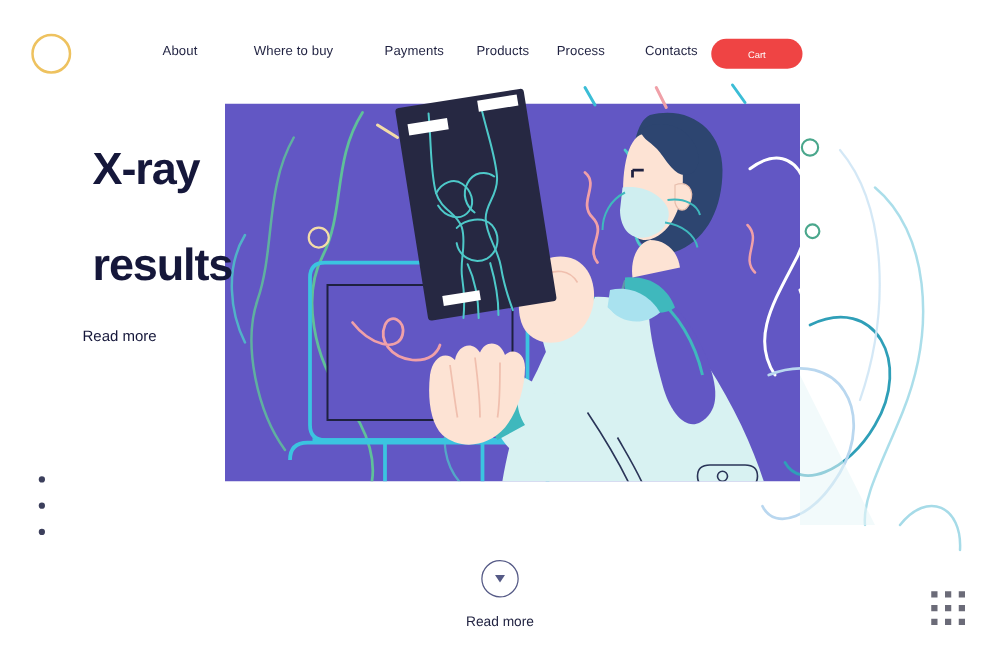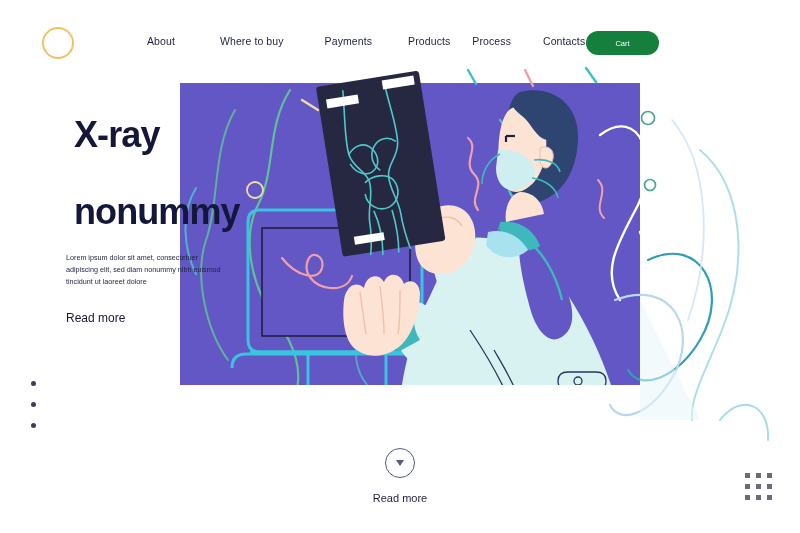--- a/index.html
+++ b/index.html
@@ -19,21 +19,21 @@
     position: relative;
     width: 800px;
     height: 533px;
     background: #ffffff;
     overflow: hidden;
   }
 
   
   .header {
     position: absolute;
-    top: 0; left: 17px;
+    top: 0; left: 0;
     width: 688px;
     height: 85px;
     display: flex;
     align-items: center;
   }
   .logo-circle {
     position: absolute;
     left: 25px;
     top: 27px;
     width: 32px;
@@ -52,31 +52,31 @@
   }
   .nav-item {
     font-size: 10.5px;
     color: #1f2140;
     letter-spacing: 0.1px;
     white-space: nowrap;
     cursor: pointer;
   }
   .nav-item.n0 { margin-right: 45px; }
   .nav-item.n1 { margin-right: 41px; }
-  .nav-item.n2 { margin-right: 36px; }
+  .nav-item.n2 { margin-right: 26px; }
   .nav-item.n3 { margin-right: 22px; }
   .nav-item.n4 { margin-right: 32px; }
 
   .cart-btn {
     position: absolute;
     right: 46px;
     top: 31px;
     width: 73px;
     height: 24px;
-    background: #15803d;
+    background: #ef4444;
     border-radius: 12px;
     border: none;
     color: #ffffff;
     font-size: 7.5px;
     font-family: "Liberation Sans", sans-serif;
     display: flex;
     align-items: center;
     justify-content: center;
     cursor: pointer;
   }
@@ -347,23 +347,22 @@
     </g>
 
     <path d="M640 300 L700 420 L640 420 Z" fill="#e8f6f8" opacity="0.55"></path>
 
   </svg>
 
   <div class="hero-text">
     <h1 class="headline">
       <span>X-ray</span><br>
       <br>
-      <span>nonummy</span>
+      <span>results</span>
     </h1>
-    <p class="hero-para">Lorem ipsum dolor sit amet, consectetuer adipiscing elit, sed diam nonummy nibh euismod tincidunt ut laoreet dolore</p>
     <div class="read-more-link">Read more</div>
   </div>
 
   <div class="side-dots">
     <div class="side-dot"></div>
     <div class="side-dot"></div>
     <div class="side-dot"></div>
   </div>
 
   <div class="bottom-cta">

